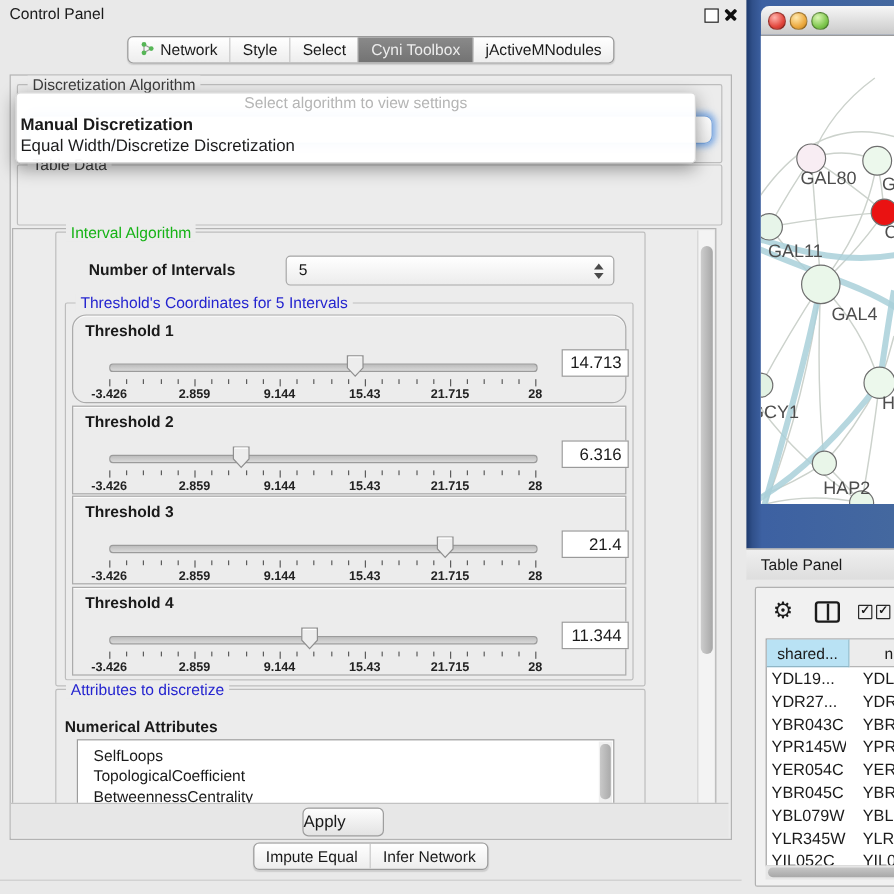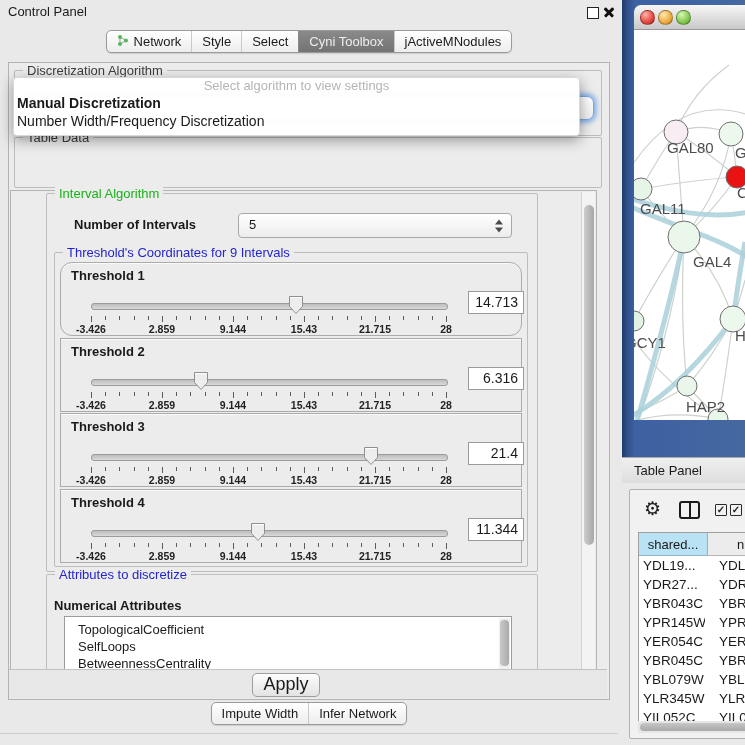--- a/index.html
+++ b/index.html
@@ -70,22 +70,22 @@
   #g-attr{left:46px;top:574px;width:490px;height:96px}
   #numattr-label{left:54px;top:598px}
   #attr-list{left:64px;top:616px;width:446px;height:55px;background:#fff;border:1px solid #9c9c9c;overflow:hidden}
   .attr-item{font-size:13px;height:17px;line-height:17px;padding-left:13px;white-space:nowrap}
   #attr-items{padding-top:4px}
   #attr-vsb{position:absolute;right:1px;top:1px;width:11px;height:52px;background:#f0f0f0}
   #attr-vsb .thumb{position:absolute;left:1px;top:2px;width:9px;height:46px;border-radius:4px;
       background:linear-gradient(90deg,#c9c9c9,#aaaaaa)}
   #apply-bar{left:9px;top:669px;width:598px;height:28px;background:#e7e7e7;border-top:1px solid #c2c2c2;z-index:20}
   #apply-btn{position:absolute;left:243px;top:3px;width:66px;height:22px;border:1px solid #9e9e9e;border-radius:5px;
-      background:linear-gradient(#fdfdfd,#e3e3e3);font-size:18px;font-family:"Liberation Sans",sans-serif;
-      text-align:center;line-height:20px}
+      background:linear-gradient(#fdfdfd,#e3e3e3);font-size:14px;font-family:"Liberation Sans",sans-serif;
+      text-align:left;line-height:20px}
   #bottom-line{left:0;top:733px;width:618px;height:1px;background:#cdcdcd}
   
   #net-frame{left:622px;top:0;width:123px;height:457px;
       background:linear-gradient(90deg,#1e3a6d 0px,#30508a 5px,#3d61a2 13px,#44689f 100%)}
   #net-titlebar{left:634px;top:5px;width:111px;height:24px;border-radius:7px 0 0 0;
       background:linear-gradient(#f7f7f7,#c9c9c9);border-bottom:1px solid #9a9a9a}
   .light{position:absolute;top:5px;width:12.5px;height:12.5px;border-radius:50%;border:0.5px solid rgba(0,0,0,.3)}
   .light.red{left:6px;background:radial-gradient(circle at 35% 28%,#ffb3ac,#e2453c 62%,#a82c24)}
   .light.yellow{left:24px;background:radial-gradient(circle at 35% 28%,#ffe9ae,#eca93e 62%,#bd7f1e)}
   .light.green{left:42px;background:radial-gradient(circle at 35% 28%,#dbf6b4,#7fc74e 62%,#579c2e)}
@@ -161,42 +161,42 @@
 
   <div class="abs group" id="g-alg">
     <span class="glabel black">Discretization Algorithm</span>
   </div>
   <div class="abs" id="alg-combo"></div>
 
   <div class="abs" id="popup">
     <div id="popup-ph">Select algorithm to view settings</div>
     <div id="popup-items">
         <div class="popup-item bold">Manual Discretization</div>
-        <div class="popup-item">Number Width/Frequency Discretization</div>
+        <div class="popup-item">Equal Width/Discretize Discretization</div>
       </div>
   </div>
 
   <div class="abs group" id="g-td">
     <span class="glabel black">Table Data</span>
   </div>
 
   <div class="abs" id="scrollpane"></div>
   <div class="abs group" id="g-int">
     <span class="glabel green">Interval Algorithm</span>
   </div>
   <span class="abs boldlbl" id="noi-label">Number of Intervals</span>
   <div class="abs combo" id="noi-combo">
     <span class="ctext">5</span>
     <span class="stepper">
         <i class="up"></i>
         <i class="dn"></i>
       </span>
   </div>
   <div class="abs group" id="g-thr">
-    <span class="glabel blue">Threshold's Coordinates for 9 Intervals</span>
+    <span class="glabel blue">Threshold's Coordinates for 5 Intervals</span>
   </div>
   <div class="abs" id="thr-container">
       <div class="thr-panel" style="top: 0px; border-radius: 12px;">
         <div class="thr-label">Threshold 1</div>
         <div class="thr-track"></div>
         <div class="tick major" style="left: 30px;"></div>
         <div class="tick minor" style="left: 44.2px;"></div>
         <div class="tick minor" style="left: 58.4px;"></div>
         <div class="tick minor" style="left: 72.6px;"></div>
         <div class="tick minor" style="left: 86.8px;"></div>
@@ -357,41 +357,41 @@
         <div class="thr-value">11.344</div>
       </div>
     </div>
 
   <div class="abs group" id="g-attr">
     <span class="glabel blue">Attributes to discretize</span>
   </div>
   <span class="abs boldlbl" id="numattr-label">Numerical Attributes</span>
   <div class="abs" id="attr-list">
     <div id="attr-items">
+        <div class="attr-item">SelfLoops</div>
         <div class="attr-item">TopologicalCoefficient</div>
-        <div class="attr-item">SelfLoops</div>
         <div class="attr-item">BetweennessCentrality</div>
       </div>
     <div id="attr-vsb">
         <div class="thumb"></div>
       </div>
   </div>
 
   <div class="abs" id="main-vsb">
     <div class="thumb"></div>
   </div>
 
   <div class="abs" id="apply-bar">
     <div id="apply-btn">Apply</div>
   </div>
 
   <div class="abs tabrow" id="bottom-tabs">
     <div class="seg" id="bottom-seg">
         <div class="tab">
-          <span>Impute Width</span>
+          <span>Impute Equal</span>
         </div>
         <div class="tab">
           <span>Infer Network</span>
         </div>
       </div>
   </div>
   <div class="abs" id="bottom-line"></div>
 
   <div class="abs" id="net-frame"></div>
   <div class="abs" id="net-titlebar">

